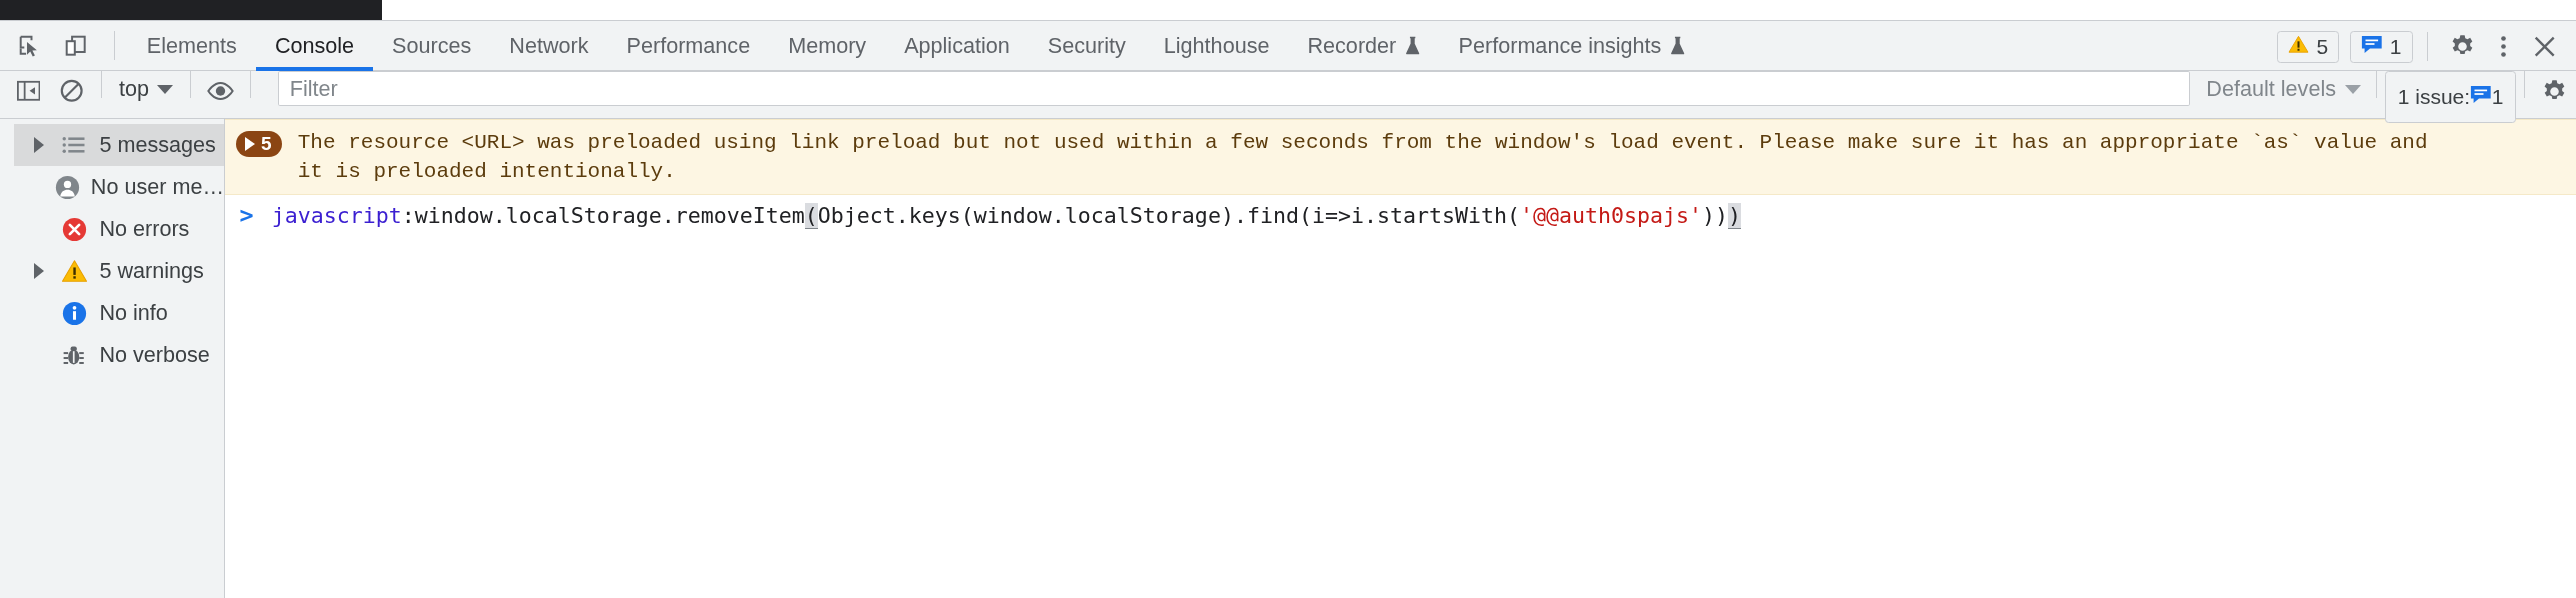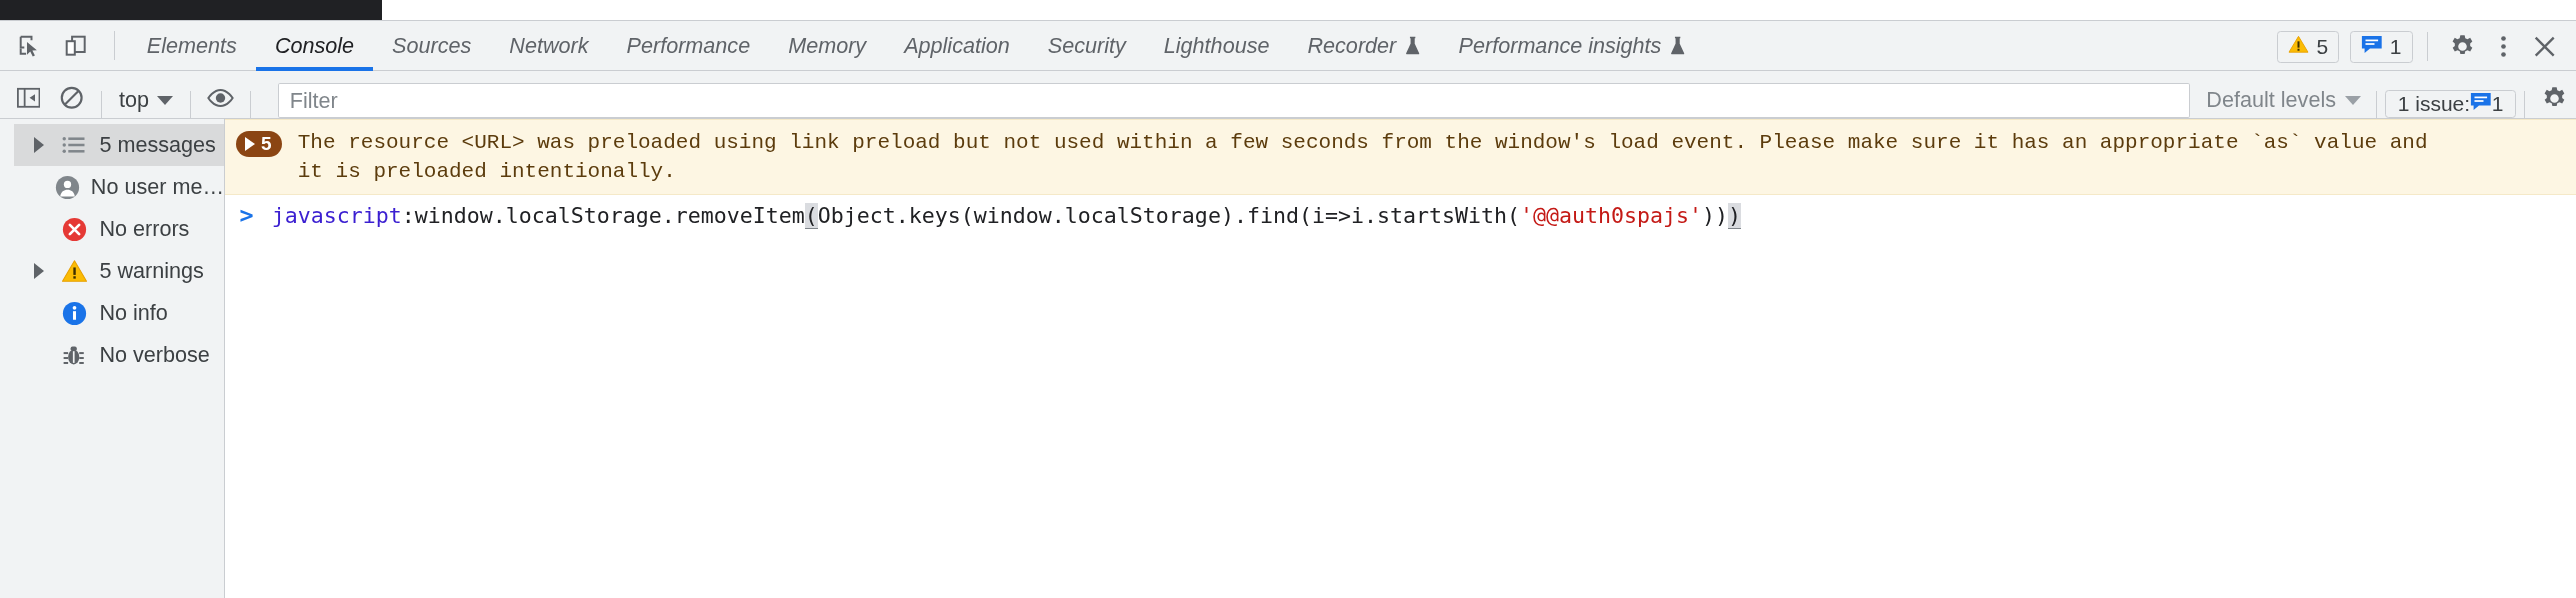--- a/index.html
+++ b/index.html
@@ -32,21 +32,20 @@
   }
   .tb-sep { width: 0.9px; height: 29px; background: #cacdd1; margin: 0 12.6px; }
 
   .tabs { display: flex; align-items: stretch; height: 51px; }
   .tab {
     display: flex; align-items: center; justify-content: center;
     padding: 0 19px; height: 51px;
     font-size: 21.6px; color: #5f6368;
     white-space: nowrap; position: relative;
     gap: 9px;
-    font-style: italic;
   }
   .tab.active { color: #202124; justify-content: flex-end; }
   .tab.active::after {
     content: ""; position: absolute; left: 0; right: 0; bottom: 0;
     height: 3.6px; background: #1a73e8;
   }
   .flask { display: inline-block; width: 15.3px; height: 20px; }
 
   .tabbar-right {
     position: absolute; right: 10.8px; top: 0; height: 51px;
@@ -60,21 +59,21 @@
   }
   .badge-gap { width: 10.8px; }
   .right-sep { width: 0.9px; height: 29px; background: #cacdd1; margin: 0 14.4px; }
   .icon-btn { width: 41px; height: 40px; display: flex; align-items: center; justify-content: center; }
 
   
   .ctoolbar {
     height: 48px; width: 100%;
     background: #f1f3f4;
     border-bottom: 0.9px solid #cacdd1;
-    display: flex; align-items: flex-end;
+    display: flex; align-items: flex-start;
     padding-left: 7.2px; position: relative;
   }
   .ct-btn { width: 43px; height: 40px; display: flex; align-items: center; justify-content: center; }
   .ct-sep { width: 0.9px; height: 27px; background: #cacdd1; margin: 0 8px; }
   .ctx-select {
     display: flex; align-items: center; gap: 8px;
     font-size: 21.6px; color: #3c4043; padding: 0 9px; height: 36px;
   }
   .caret { width: 0; height: 0; border-left: 8px solid transparent; border-right: 8px solid transparent; border-top: 9px solid #5f6368; }
   .filter-input {
@@ -84,21 +83,21 @@
     font-size: 21.6px; color: #80868b;
   }
   .levels {
     display: flex; align-items: center; gap: 9px;
     font-size: 21.6px; color: #80868b; padding: 0 7.2px; height: 36px;
   }
   .caret-light { width: 0; height: 0; border-left: 8px solid transparent; border-right: 8px solid transparent; border-top: 9px solid #9aa0a6; }
   .issues-btn {
     display: flex; align-items: center; 
     border: 0.9px solid #cacdd1; border-radius: 3.6px;
-    height: 28px; padding: 0 11.7px; background: #f1f3f4;
+    height: 52px; padding: 0 11.7px; background: #f1f3f4;
     font-size: 21px; color: #3c4043; white-space: nowrap;
   }
 
   
   .split { display: flex; width: 100%; height: 479px; }
 
   .sidebar {
     width: 225px; min-width: 225px;
     background: #f1f3f4;
     border-right: 0.9px solid #cacdd1;

